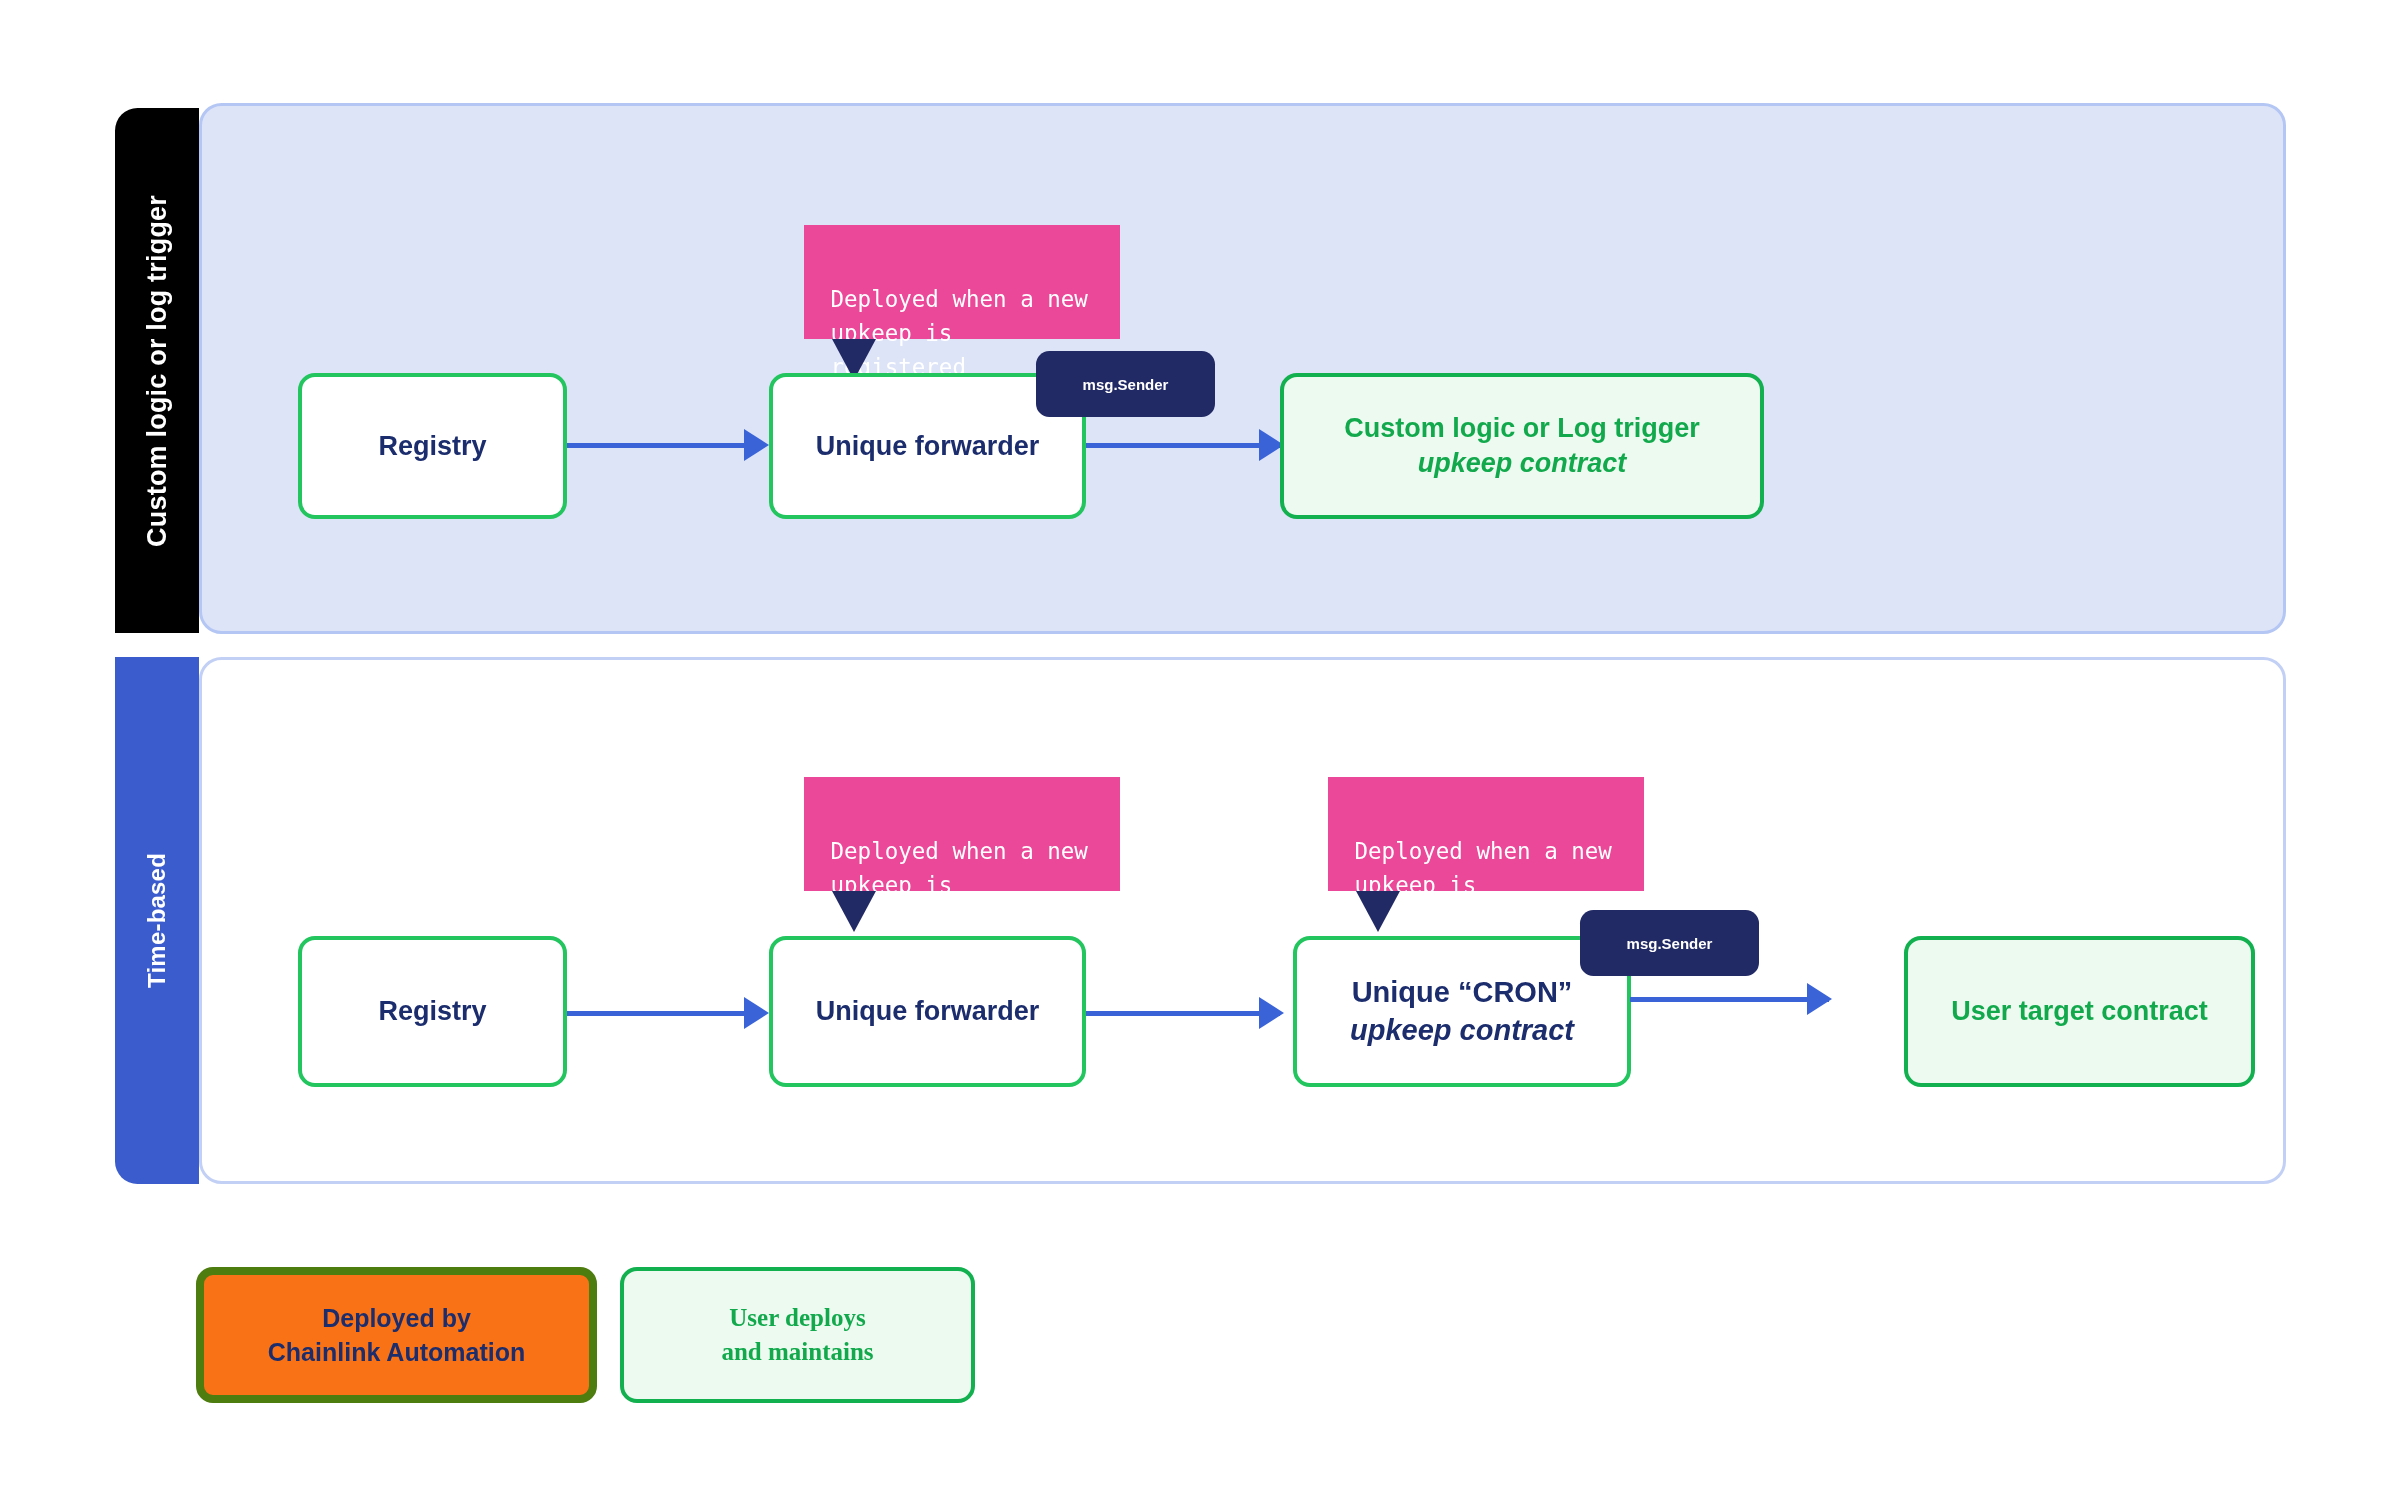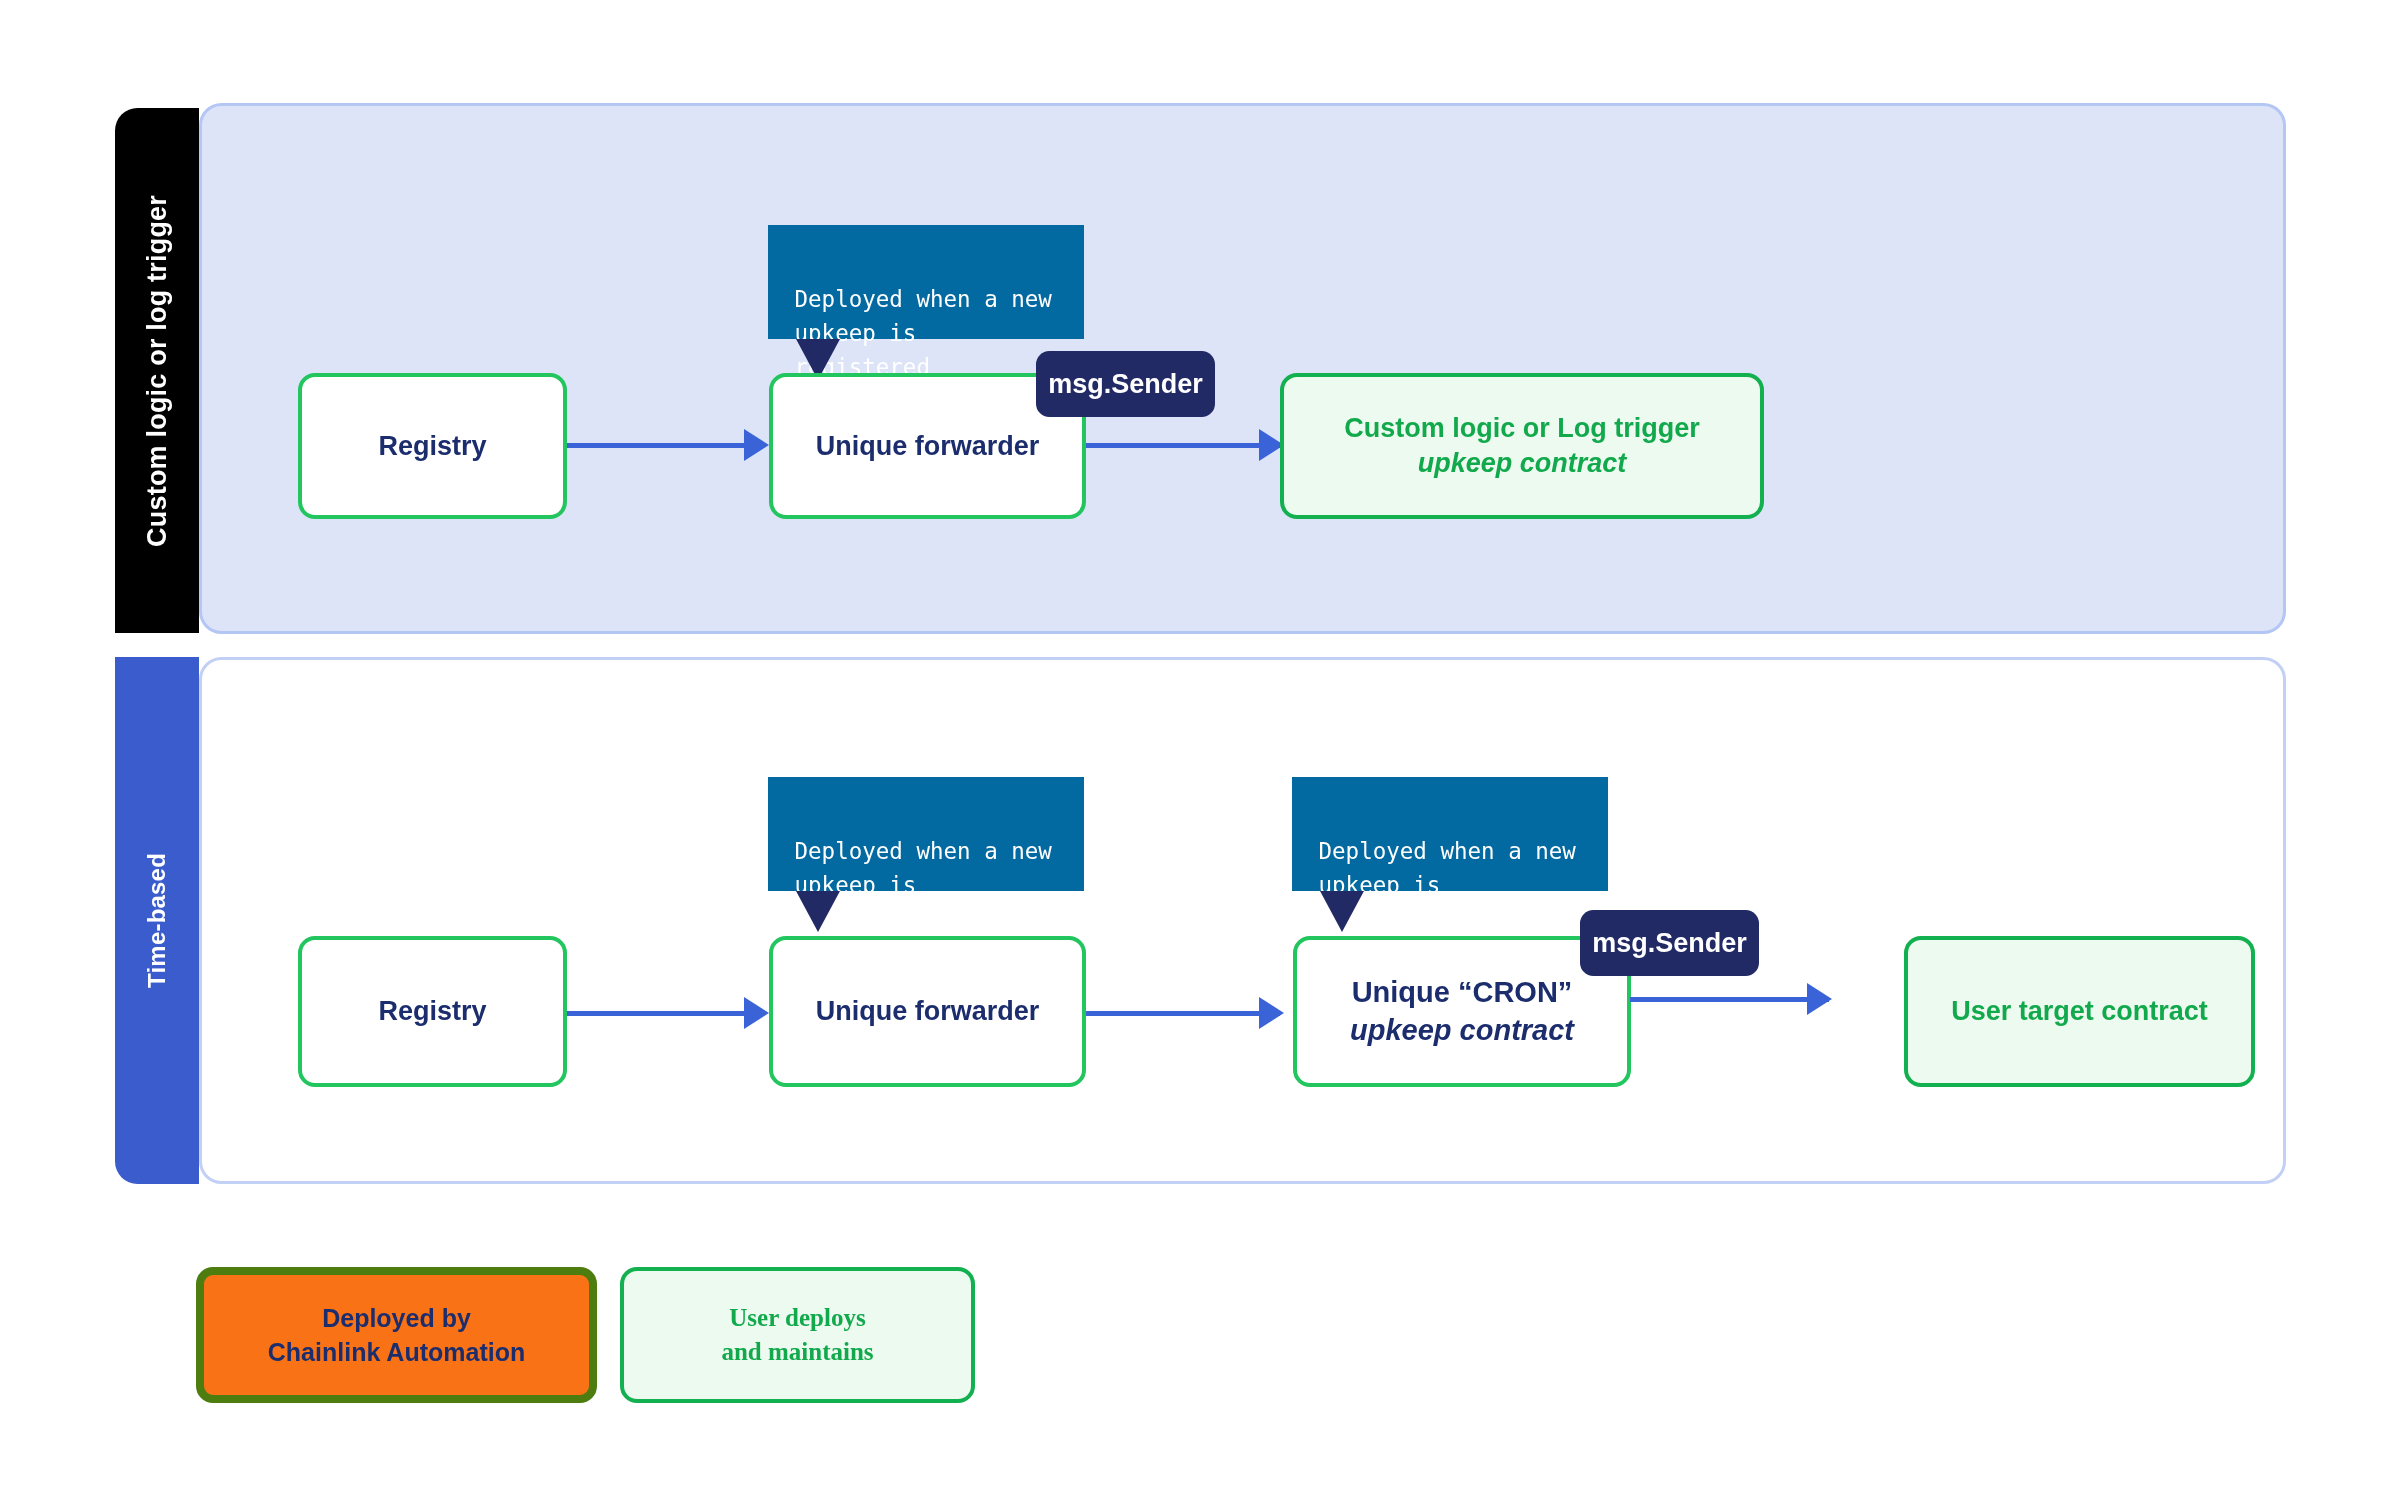--- a/index.html
+++ b/index.html
@@ -105,47 +105,48 @@
   }
   .node .line2 {
     font-style: italic;
     font-weight: bold;
   }
 
   
   .callout {
     position: absolute;
     box-sizing: border-box;
-    background: #0369a1;
+    background: #ec4899;
     color: #ffffff;
     font-family: "DejaVu Sans Mono", "Liberation Mono", monospace;
     font-size: 22.5px;
     line-height: 1.52;
     padding: 22.5px 25px 20px 26.5px;
     white-space: pre-line;
+    margin-left: 36px;
   }
   .callout .tail {
     position: absolute;
     left: 28px;
     bottom: -41px;
     width: 0;
     height: 0;
     border-left: 22px solid transparent;
     border-right: 22px solid transparent;
     border-top: 41px solid #222a66;
   }
 
   
   .badge {
     position: absolute;
     box-sizing: border-box;
     background: #222a66;
     color: #ffffff;
     border-radius: 13.3px;
-    font-size: 27px;
+    font-size: 15px;
     font-weight: bold;
     display: flex;
     align-items: center;
     justify-content: center;
   }
 
   
   .hline {
     position: absolute;
     height: 4.6px;

